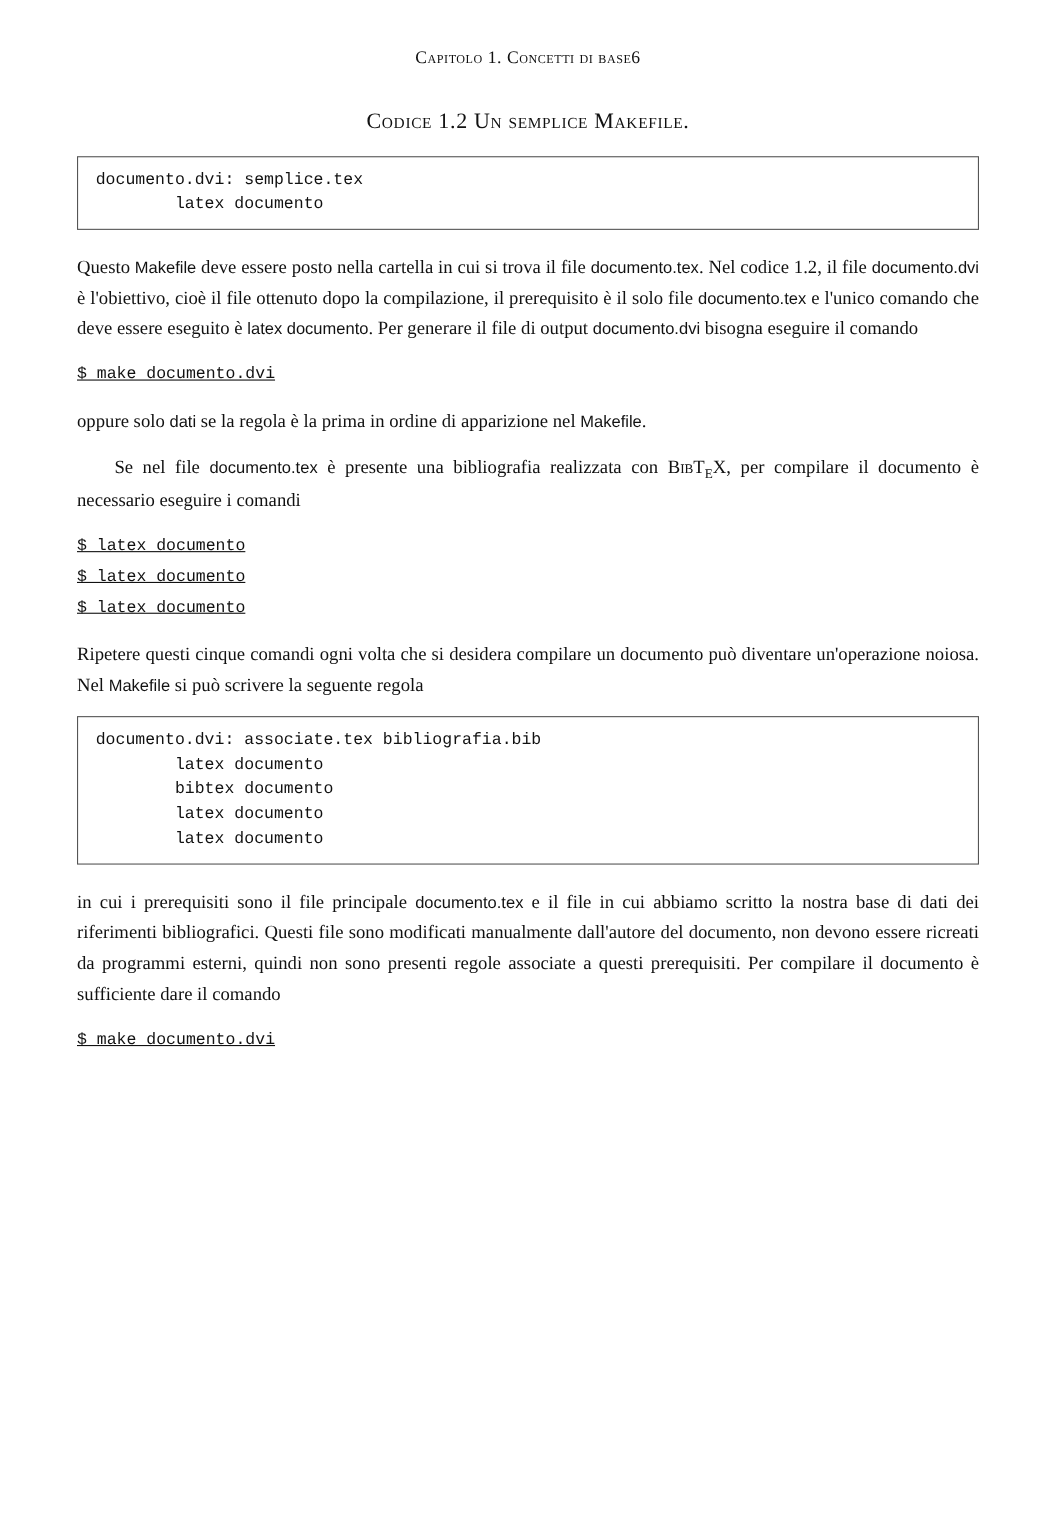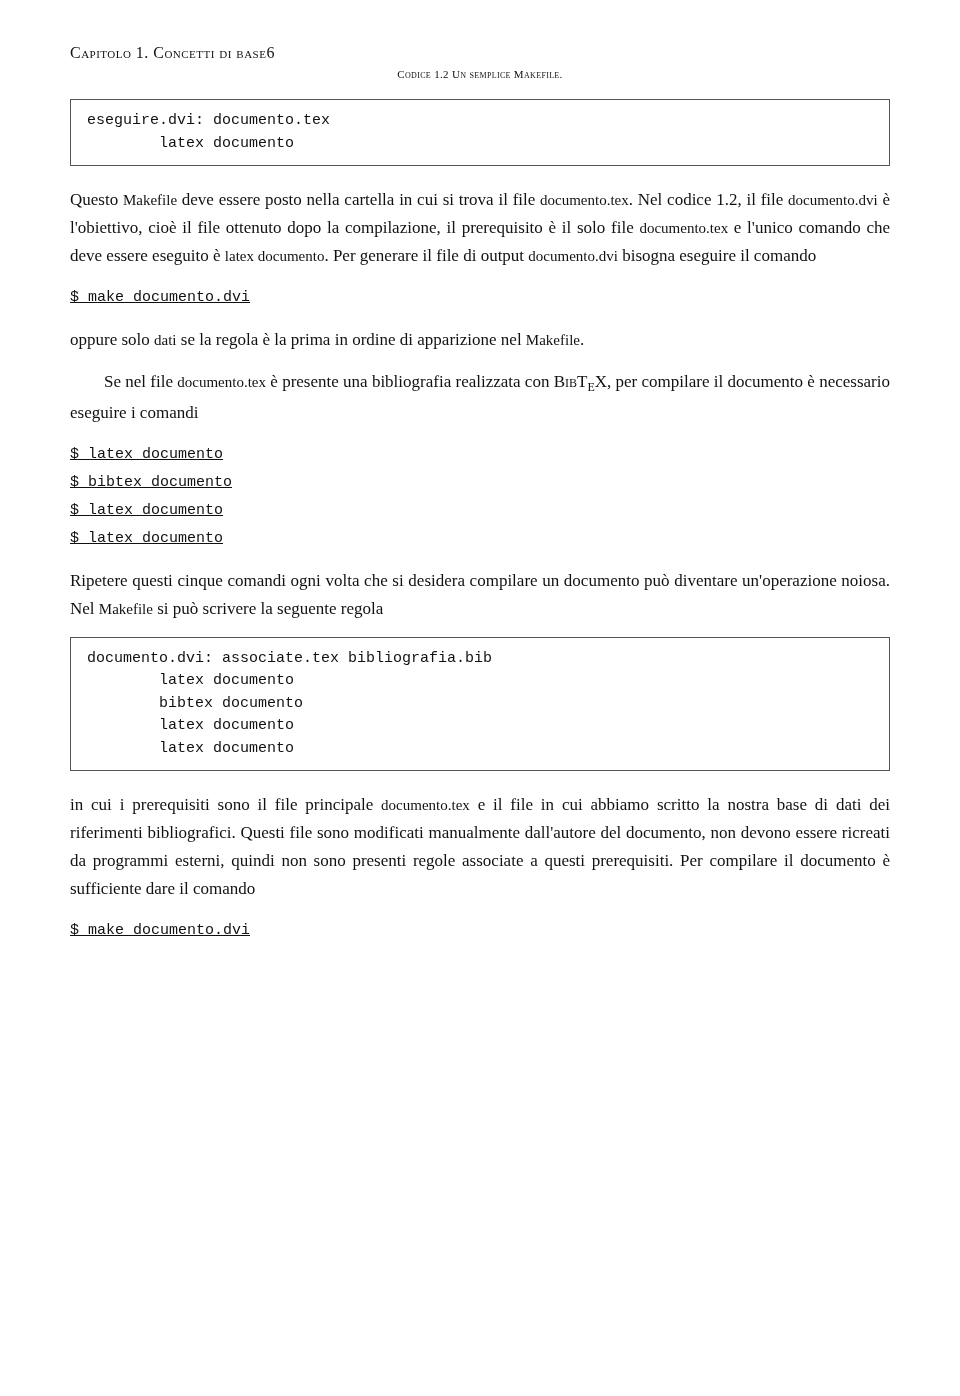--- a/index.html
+++ b/index.html
@@ -8,52 +8,53 @@
       color: #111;
       font-family: "Computer Modern", "Latin Modern", Georgia, serif;
       font-size: 17px;
       line-height: 1.6;
       padding: 40px 70px;
       max-width: 960px;
       margin: 0 auto;
     }
     .page-header {
       display: flex;
-      justify-content: flex-start;
+      justify-content: center;
       align-items: baseline;
+      margin-bottom: 28px;
       font-variant: small-caps;
       font-size: 16px;
       letter-spacing: 0.03em;
     }
     .chapter-title {
       font-variant: small-caps;
       font-size: 16px;
     }
     .page-number {
       font-size: 16px;
     }
     .codice-heading {
       text-align: center;
       margin-bottom: 16px;
       font-variant: small-caps;
-      font-size: 11px;
+      font-size: 20px;
       letter-spacing: 0.03em;
     }
     .code-box {
       border: 1px solid #555;
       padding: 10px 16px;
       font-family: "Courier New", Courier, monospace;
       font-size: 15px;
       line-height: 1.5;
       margin-bottom: 20px;
       background: #fff;
       white-space: pre;
     }
     .code-inline {
-      font-family: Liberation Serif, serif;
+      font-family: Liberation Sans, sans-serif;
       font-size: 15.5px;
     }
     .body-text {
       margin-bottom: 14px;
       text-align: justify;
       font-size: 17px;
       line-height: 1.65;
     }
     .body-text .code-inline {
       font-size: 15px;
@@ -78,42 +79,41 @@
 
 <div class="page-header">
   <span class="chapter-title">Capitolo 1.   Concetti di base</span>
   <span class="page-number">6</span>
 </div>
 
 <div class="codice-heading">
   <span>Codice 1.2   Un semplice Makefile.</span>
 </div>
 
-<div class="code-box"><span>eseguire.dvi: documento.tex</span>
+<div class="code-box"><span>documento.dvi: semplice.tex</span>
 <span>        latex documento</span></div>
 
 <p class="body-text">
   Questo <span class="code-inline">Makefile</span> deve essere posto nella cartella in cui si trova il file <span class="code-inline">documento.tex</span>. Nel codice <span>1.2</span>, il file <span class="code-inline">documento.dvi</span> è l'<span class="italic">obiettivo</span>, cioè il file ottenuto dopo la compilazione, il <span class="italic">prerequisito</span> è il solo file <span class="code-inline">documento.tex</span> e l'unico comando che deve essere eseguito è <span class="code-inline">latex documento</span>.  Per generare il file di output <span class="code-inline">documento.dvi</span> bisogna eseguire il comando
 </p>
 
 <div class="command-block">
   <span class="code-command">$ make documento.dvi</span>
 </div>
 
 <p class="body-text">
   oppure solo <span class="code-inline">dati</span> se la regola è la prima in ordine di apparizione nel <span class="code-inline">Makefile</span>.
 </p>
 
 <p class="body-text indent-first">
   Se nel file <span class="code-inline">documento.tex</span> è presente una bibliografia realizzata con B<span style="font-variant:small-caps;">ib</span>T<sub style="font-size:12px; vertical-align: sub;">E</sub>X, per compilare il documento è necessario eseguire i comandi
 </p>
 
 <div class="command-block">
   <span class="code-command">$ latex documento</span>
-  <span class="code-command">$ bibtex documento</span>
   <span class="code-command">$ latex documento</span>
   <span class="code-command">$ latex documento</span>
 </div>
 
 <p class="body-text">
   Ripetere questi cinque comandi ogni volta che si desidera compilare un documento può diventare un'operazione noiosa.  Nel <span class="code-inline">Makefile</span> si può scrivere la seguente regola
 </p>
 
 <div class="code-box"><span>documento.dvi: associate.tex bibliografia.bib</span>
 <span>        latex documento</span>

